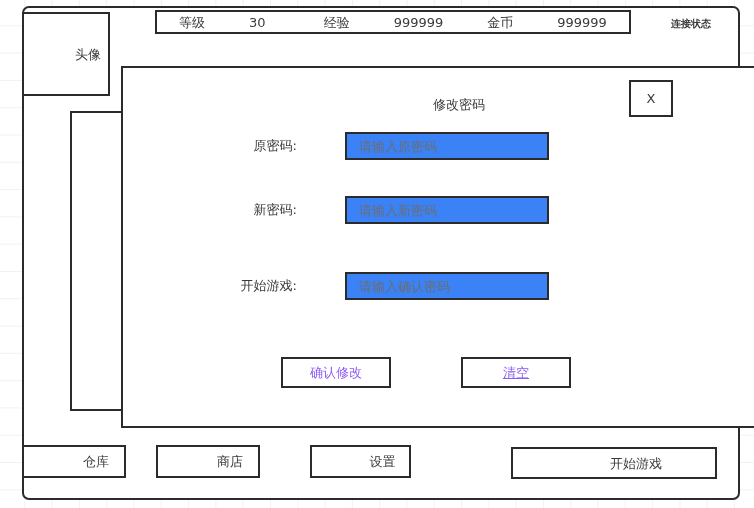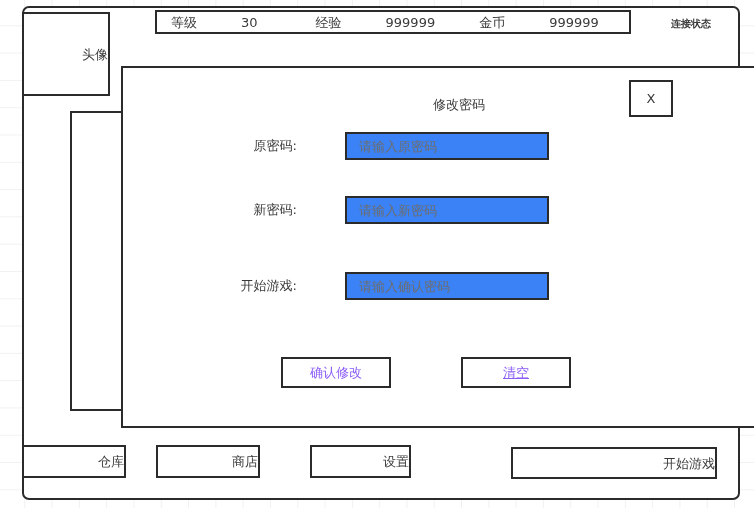--- a/index.html
+++ b/index.html
@@ -26,21 +26,21 @@
   }
 
   
   .wf {
     position: absolute;
     box-sizing: border-box;
     border: 2px solid #2b2b2b;
     background: #ffffff;
     display: flex;
     align-items: center;
-    justify-content: flex-end;
+    justify-content: center;
     color: #3a3a3a;
     font-size: 13px;
     line-height: 1;
     white-space: nowrap;
     padding-left: 44px;
   }
   .plain {
     position: absolute;
     color: #3a3a3a;
     font-size: 13px;
@@ -61,21 +61,21 @@
     background: #ffffff;
   }
 
   
   #avatar-box {
     left: 22px; top: 12px; width: 88px; height: 84px;
     font-size: 13px;
   }
   #stats-bar {
     left: 155px; top: 10px; width: 476px; height: 24px;
-    justify-content: flex-start;
+    justify-content: center;
     align-items: center;
     padding: 0 14px;
   }
   .stat-group { display: flex; align-items: center; }
   .stat-label { font-size: 13px; color: #3a3a3a; }
   .stat-value { font-size: 13px; color: #3a3a3a; margin-left: 44px; }
   #stat-gap-1 { width: 58px; }
   #stat-gap-2 { width: 44px; }
   #connection-status {
     left: 671px; top: 19px;

